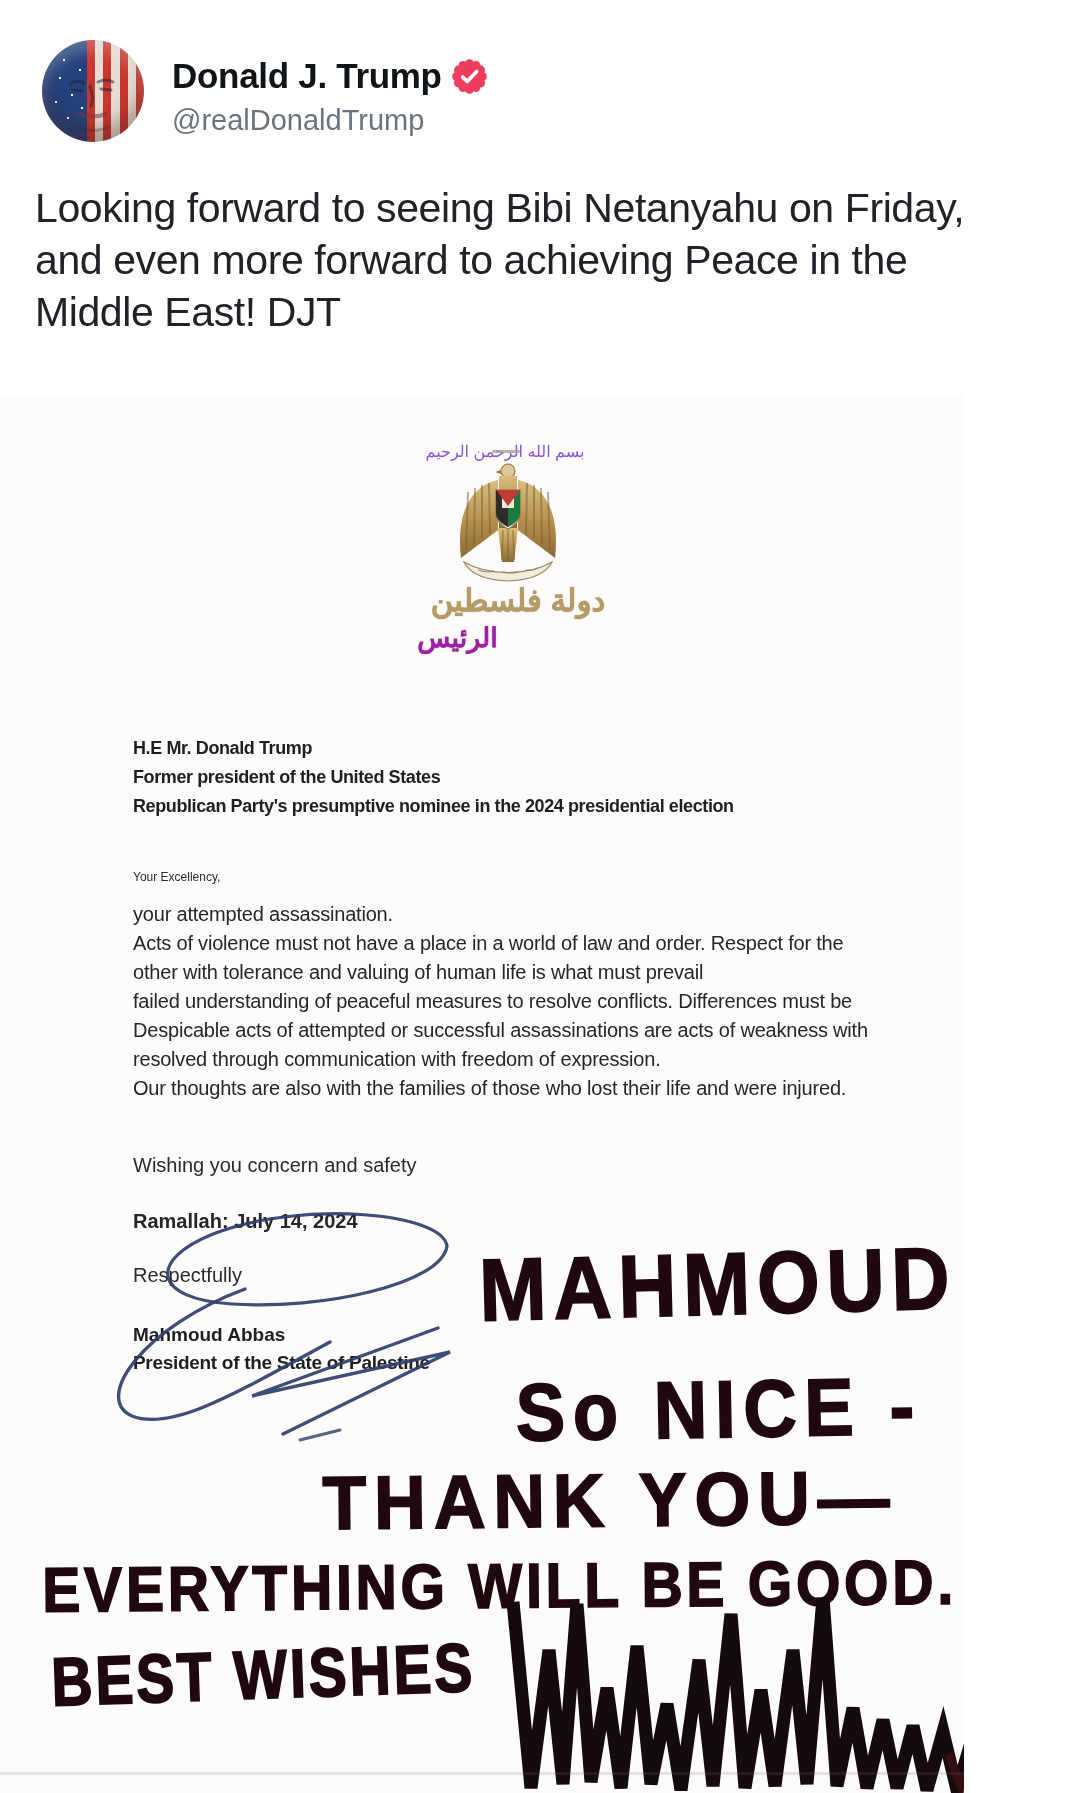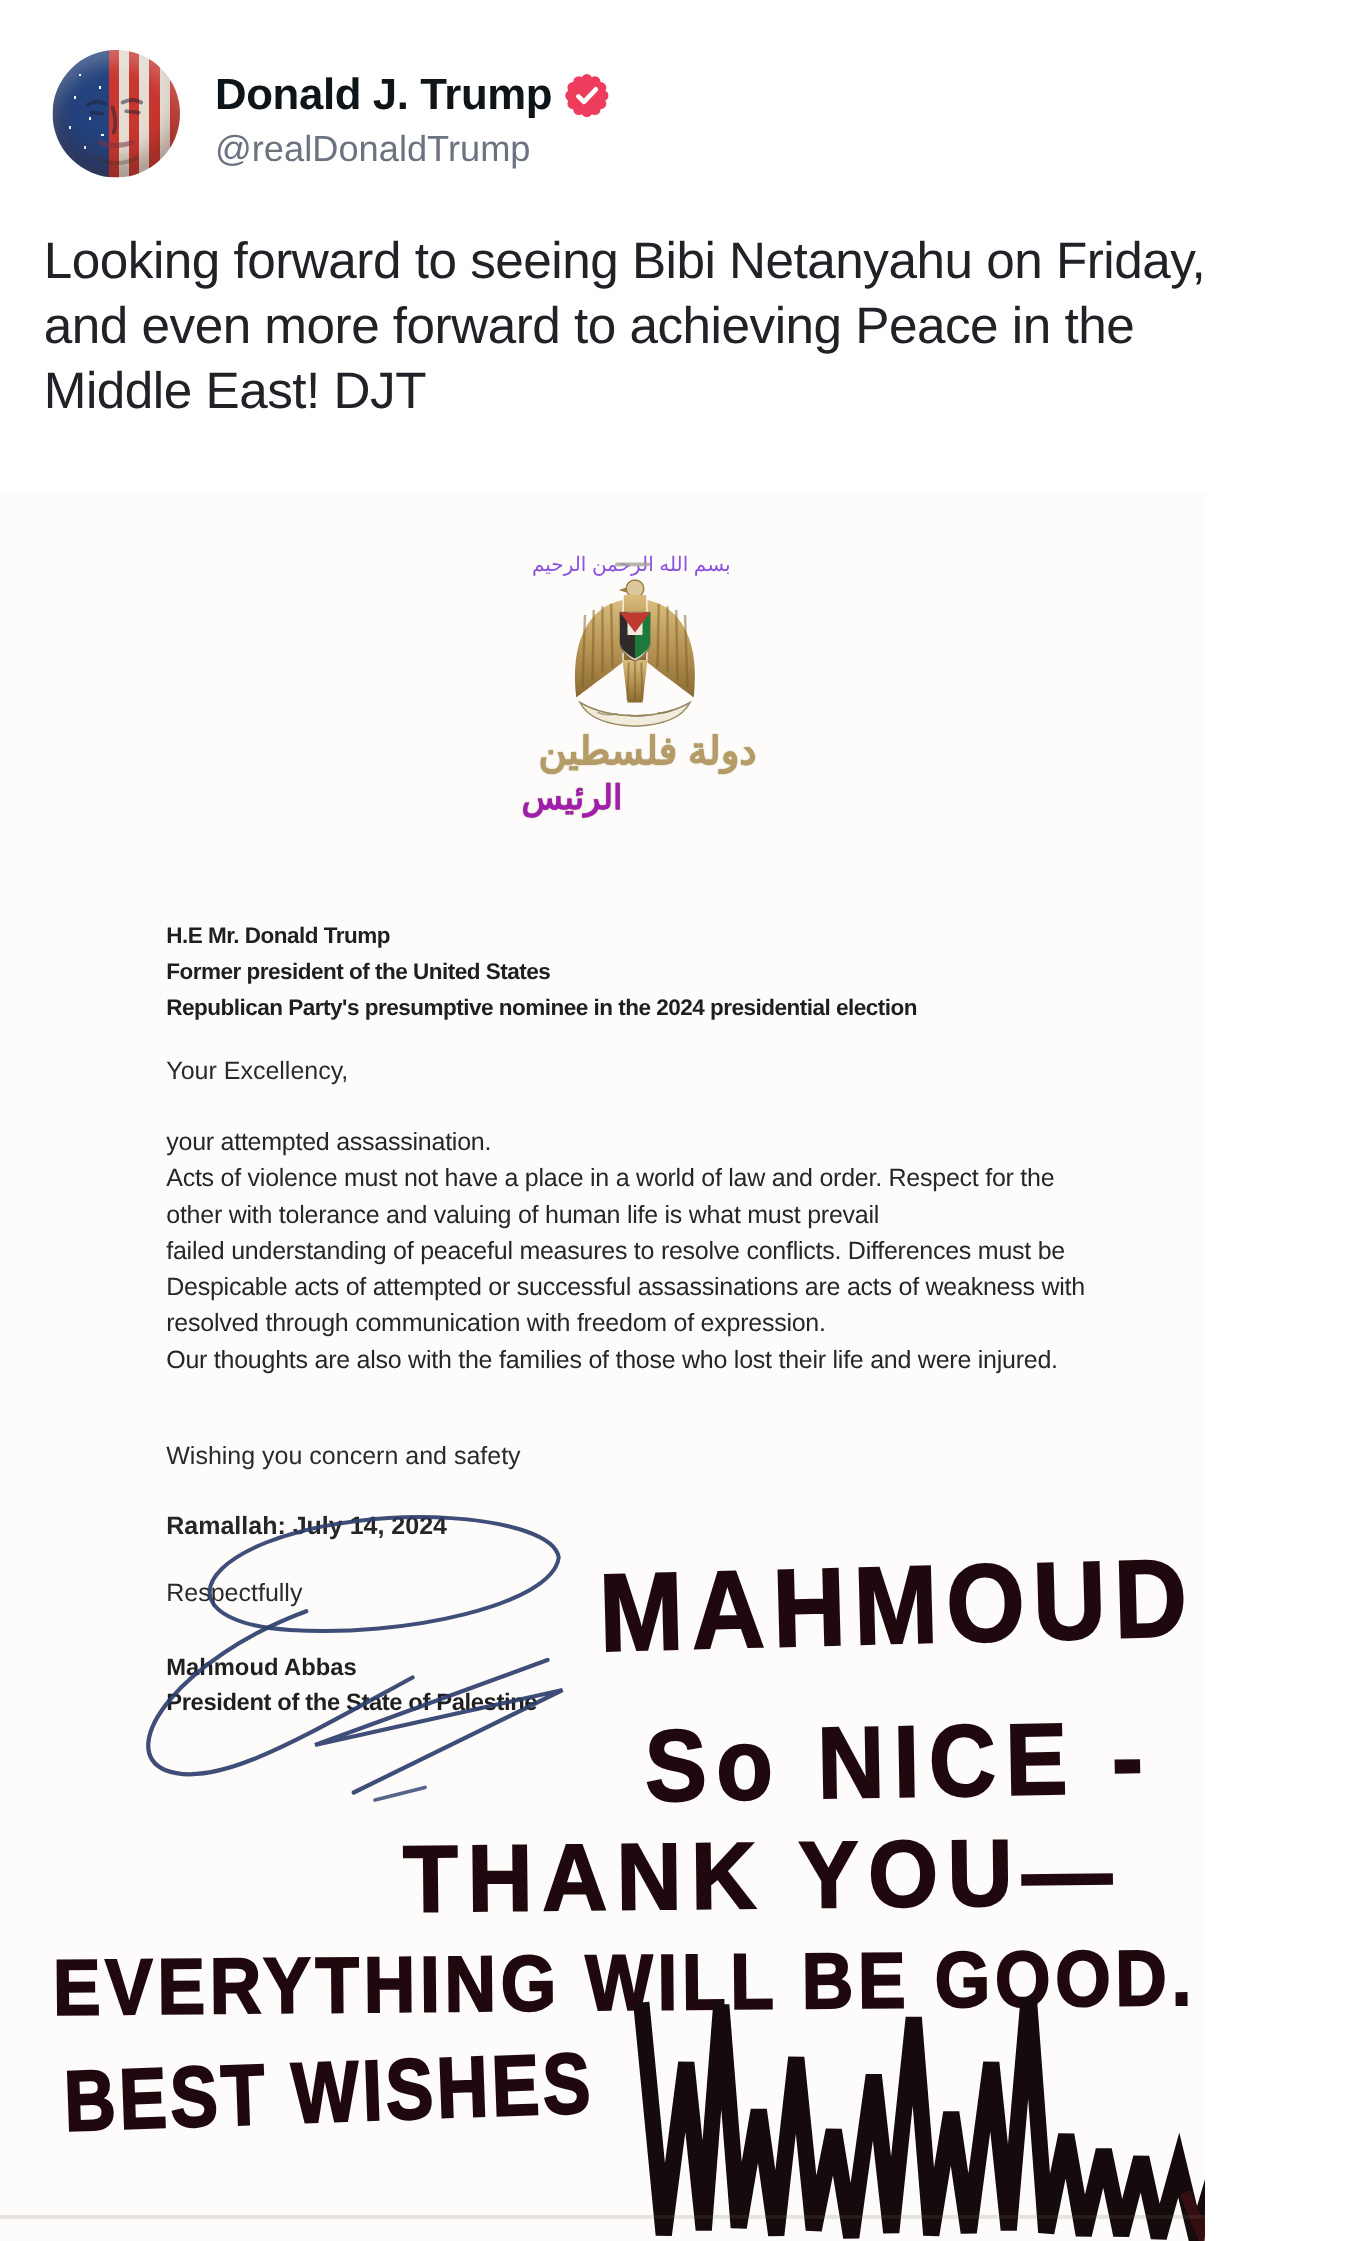--- a/index.html
+++ b/index.html
@@ -50,21 +50,21 @@
   .bismillah { left:0; top:20px; width:1010px; text-align:center; font-size:16px;
     color:#6d28d9; opacity:.8; filter:blur(.4px); letter-spacing:1px;margin-top:28px; }
   .bismillah-dash { left:492px; top:56px; width:28px; height:3px; background:#a6a29a; border-radius:2px; opacity:.8; }
   .state-arabic { left:0; top:188px; width:1010px; text-align:center; font-size:31px; font-weight:700;
     color:#b59c66; text-shadow:0 0 1px #8e7747; letter-spacing:2px;margin-left:13px; }
   .president-arabic { left:0; top:228px; width:915px; text-align:center; font-size:27px; font-weight:700;
     color:#a21caf; text-shadow:0 0 1px #7c6d4e; }
 
   .recipient { left:133px; top:340px; font-size:18px; font-weight:700; line-height:29px;
     color:#1f1f1f; letter-spacing:-.4px; }
-  .salutation { left:133px; top:452px; font-size:20px; color:#2a2a2a; }
+  .salutation { left:133px; top:476px; font-size:12px; color:#2a2a2a; }
   .letter-body { left:133px; top:506px; font-size:20px; line-height:29px; color:#262626; letter-spacing:-.2px; }
   .closing-line { left:133px; top:760px; font-size:20px; color:#2a2a2a; }
   .dateline { left:133px; top:816px; font-size:20px; font-weight:700; color:#262626; }
   .valediction { left:133px; top:870px; font-size:20px; color:#2a2a2a; }
   .signer-name { left:133px; top:930px; font-size:19px; font-weight:700; color:#1f1f1f; }
   .signer-title { left:133px; top:958px; font-size:19px; font-weight:700; color:#1f1f1f; letter-spacing:-.3px; }
 
   
   .marker { position:absolute; font-weight:700; color:#20090e; white-space:nowrap;
     -webkit-text-stroke:1.6px #20090e; transform-origin:left top; }

